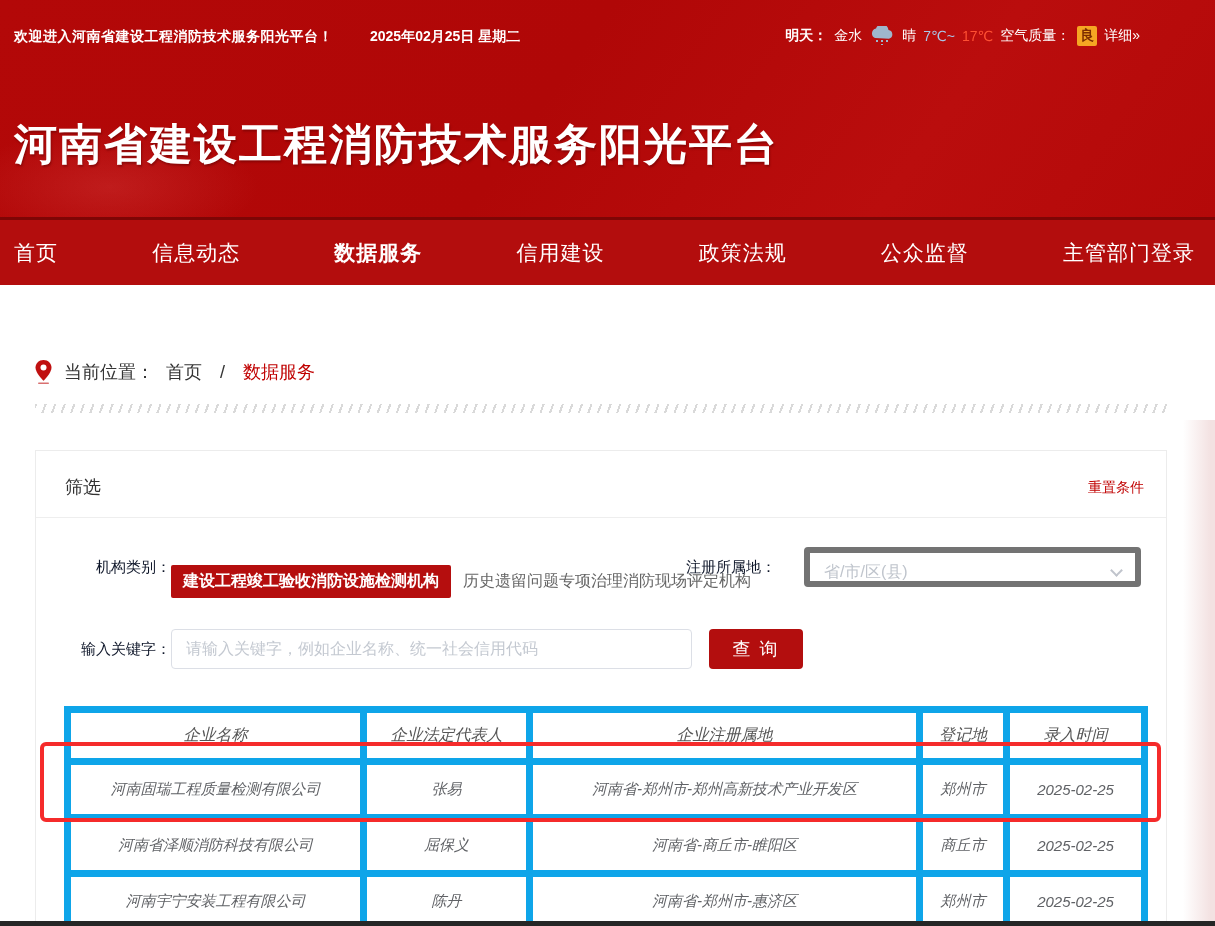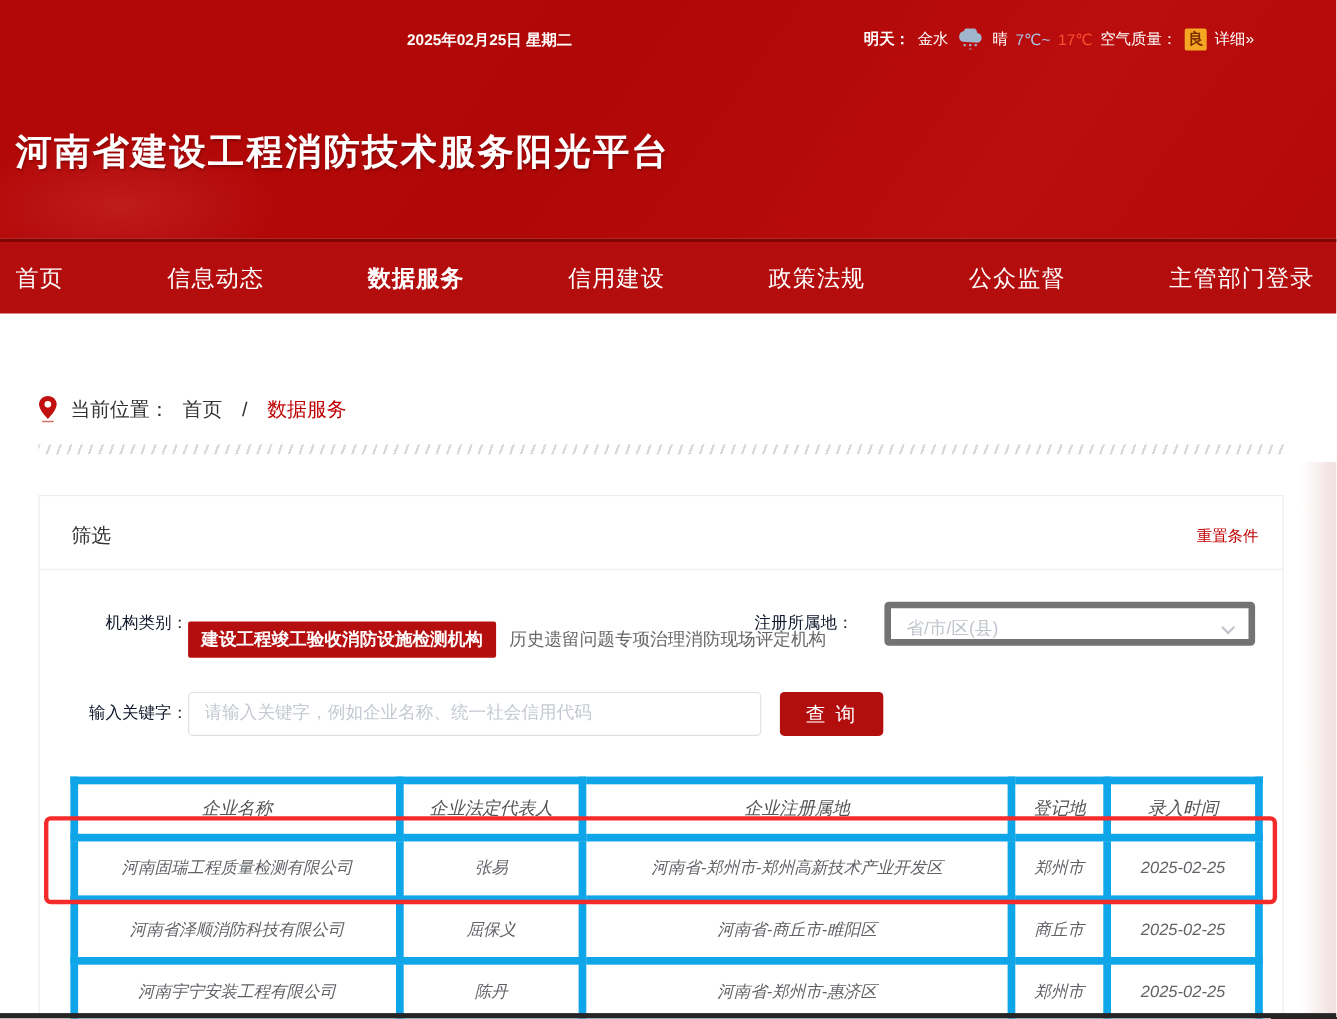--- a/index.html
+++ b/index.html
@@ -15,21 +15,21 @@
   .topbar { position:absolute; left:0; top:0; width:100%; height:70px; color:#fff; font-size:14px; }
   .tb-welcome { position:absolute; left:14px; top:28px; font-weight:600; letter-spacing:.5px; }
   .tb-date { position:absolute; left:370px; top:28px; font-weight:700; }
   .weather { position:absolute; right:75px; top:26px; display:flex; align-items:center; gap:7px; white-space:nowrap; }
   .w-bold { font-weight:700; }
   .w-low { color:#a9c6e8; }
   .w-high { color:#ff5033; }
   .air-badge { background:#f5a623; color:#7c2d00; font-weight:700; padding:1px 3px; border-radius:2px; }
   .cloud-icon { width:26px; height:20px; display:inline-block; }
 
-  .site-title { position:absolute; left:14px; top:116px; color:#fff; font-size:33px; font-weight:800; letter-spacing:2px;
+  .site-title { position:absolute; left:14px; top:116px; color:#fff; font-size:43px; font-weight:800; letter-spacing:2px;
     text-shadow:1px 2px 2px rgba(90,0,0,.45); }
 
   
   .nav { position:absolute; left:0; top:217px; width:1215px; height:68px; background:#b30d0d;
     border-top:3px solid #7e0505; display:flex; align-items:center; justify-content:space-between; padding:0 20px 0 14px; }
   .nav-item { color:#fff; font-size:21px; cursor:pointer; letter-spacing:1px; }
   .nav-item.active { font-weight:800; }
 
   
   .breadcrumb { position:absolute; left:35px; top:360px; display:flex; align-items:center; gap:12px; font-size:18px; color:#333; }
@@ -84,20 +84,21 @@
   .bottom-bar { position:absolute; left:0; bottom:0; width:1215px; height:5px; background:#262626; }
 </style>
 </head>
 <body>
 
 <div class="page">
 
   <div class="header">
     <div class="glow"></div>
     <div class="topbar">
+      <span class="tb-welcome">欢迎进入河南省建设工程消防技术服务阳光平台！</span>
       <span class="tb-date">2025年02月25日 星期二</span>
       <div class="weather">
         <span class="w-bold">明天：</span>
         <span>金水</span>
         <span class="cloud-icon">
           <svg viewBox="0 0 26 20" width="26" height="20">
             <path d="M6 12a5 5 0 0 1 1-9.5A6.5 6.5 0 0 1 19.5 4 4.5 4.5 0 0 1 20 12.8 Z" fill="#9fb6cc"></path>
             <line x1="8" y1="14" x2="8" y2="18" stroke="#9fb6cc" stroke-width="2" stroke-dasharray="2 2"></line>
             <line x1="13" y1="14" x2="13" y2="19" stroke="#9fb6cc" stroke-width="2" stroke-dasharray="2 2"></line>
             <line x1="18" y1="14" x2="18" y2="18" stroke="#9fb6cc" stroke-width="2" stroke-dasharray="2 2"></line>

